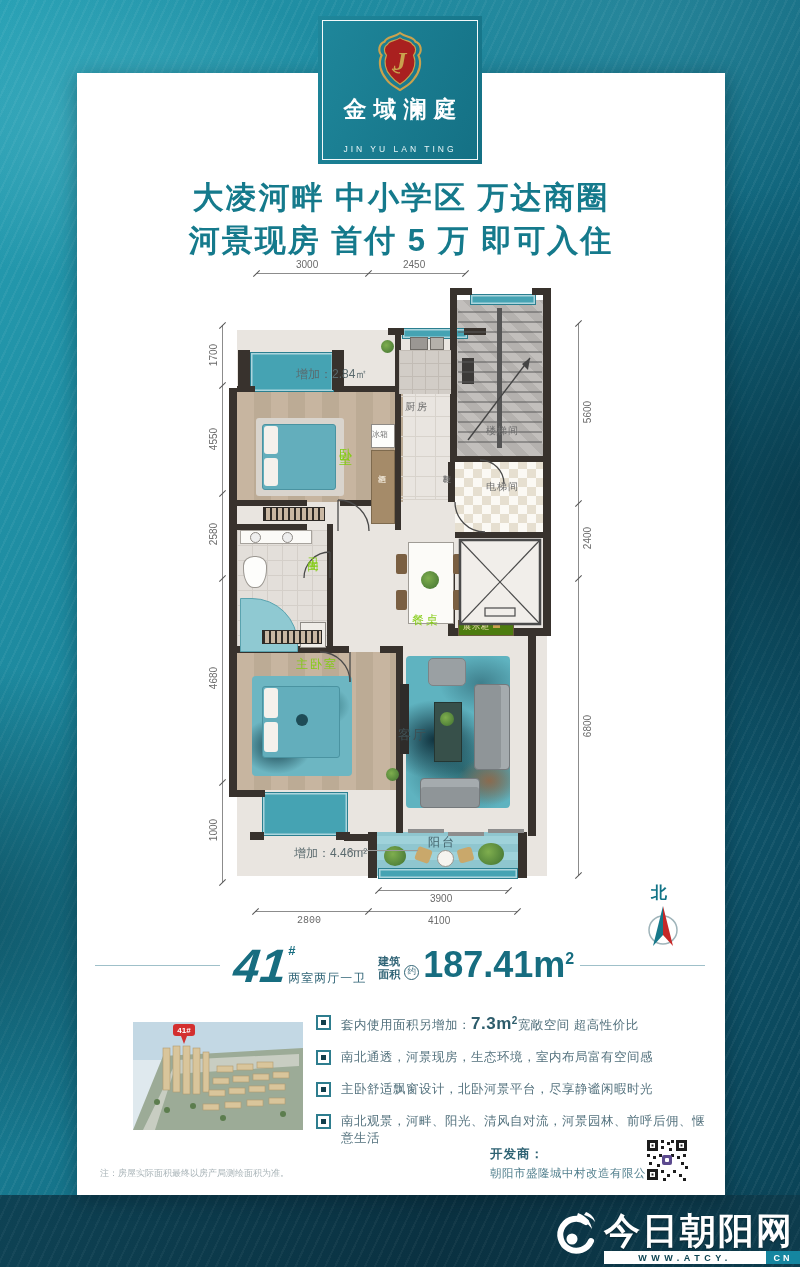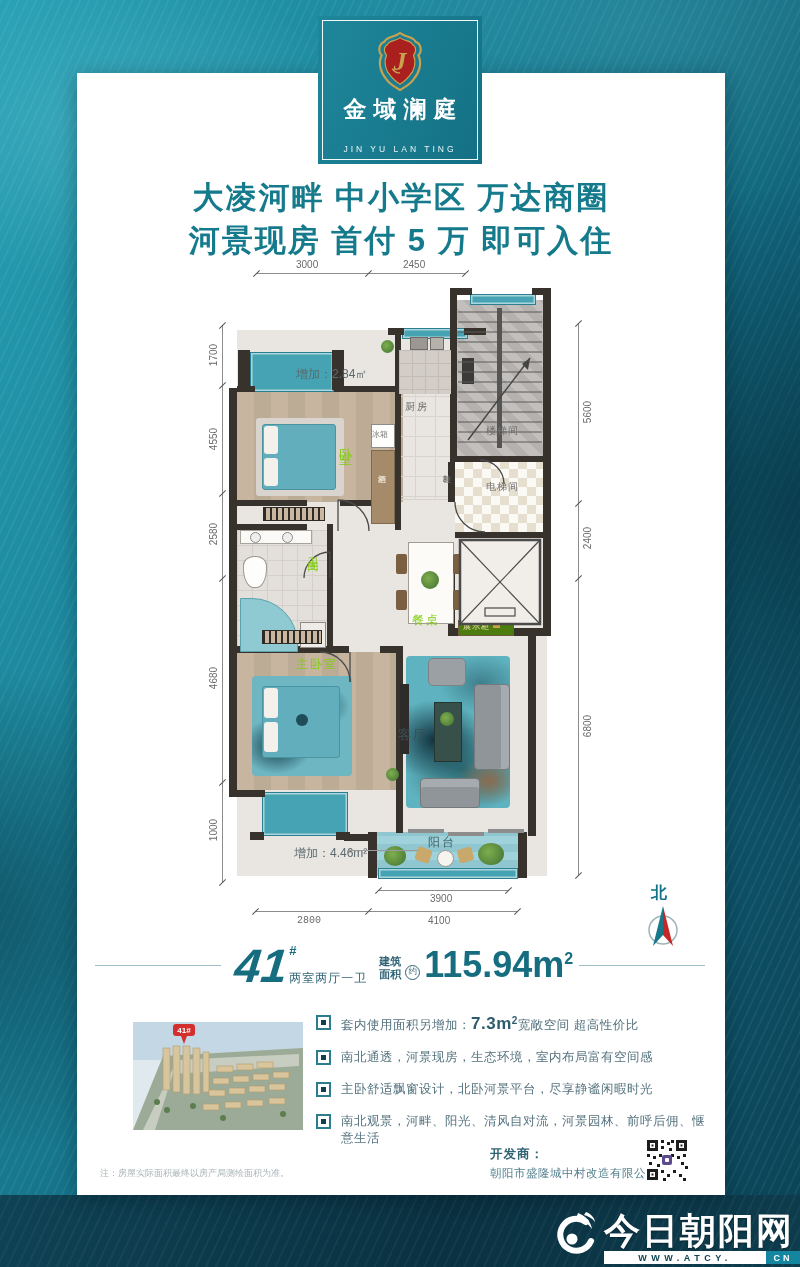--- a/index.html
+++ b/index.html
@@ -327,21 +327,21 @@
     <div class="unit-no">41</div>
     <div class="unit-hash-col">
       <span class="unit-hash">#</span>
       <span class="unit-layout">两室两厅一卫</span>
     </div>
     <div class="area-lab">
       <span>建筑</span>
       <span>面积</span>
     </div>
     <div class="approx">约</div>
-    <div class="area-val"><span>115.94m</span><sup>2</sup></div>
+    <div class="area-val"><span>187.41m</span><sup>2</sup></div>
     <div class="hr"></div>
   </div>
 
   <svg class="abs" style="left:133px;top:1022px;" width="170" height="108" viewBox="0 0 170 108">
     <rect width="170" height="108" fill="#dfe9ee"></rect>
     <rect width="170" height="38" fill="#c3d8e4"></rect>
     <polygon points="0,108 30,34 170,26 170,108" fill="#9cab97"></polygon>
     <polygon points="10,108 44,38 166,32 166,44 40,52 22,108" fill="#c8cdc2"></polygon>
     <g fill="#d9c59b" stroke="#b39a6e" stroke-width="0.6">
       <rect x="30" y="26" width="7" height="42"></rect>

